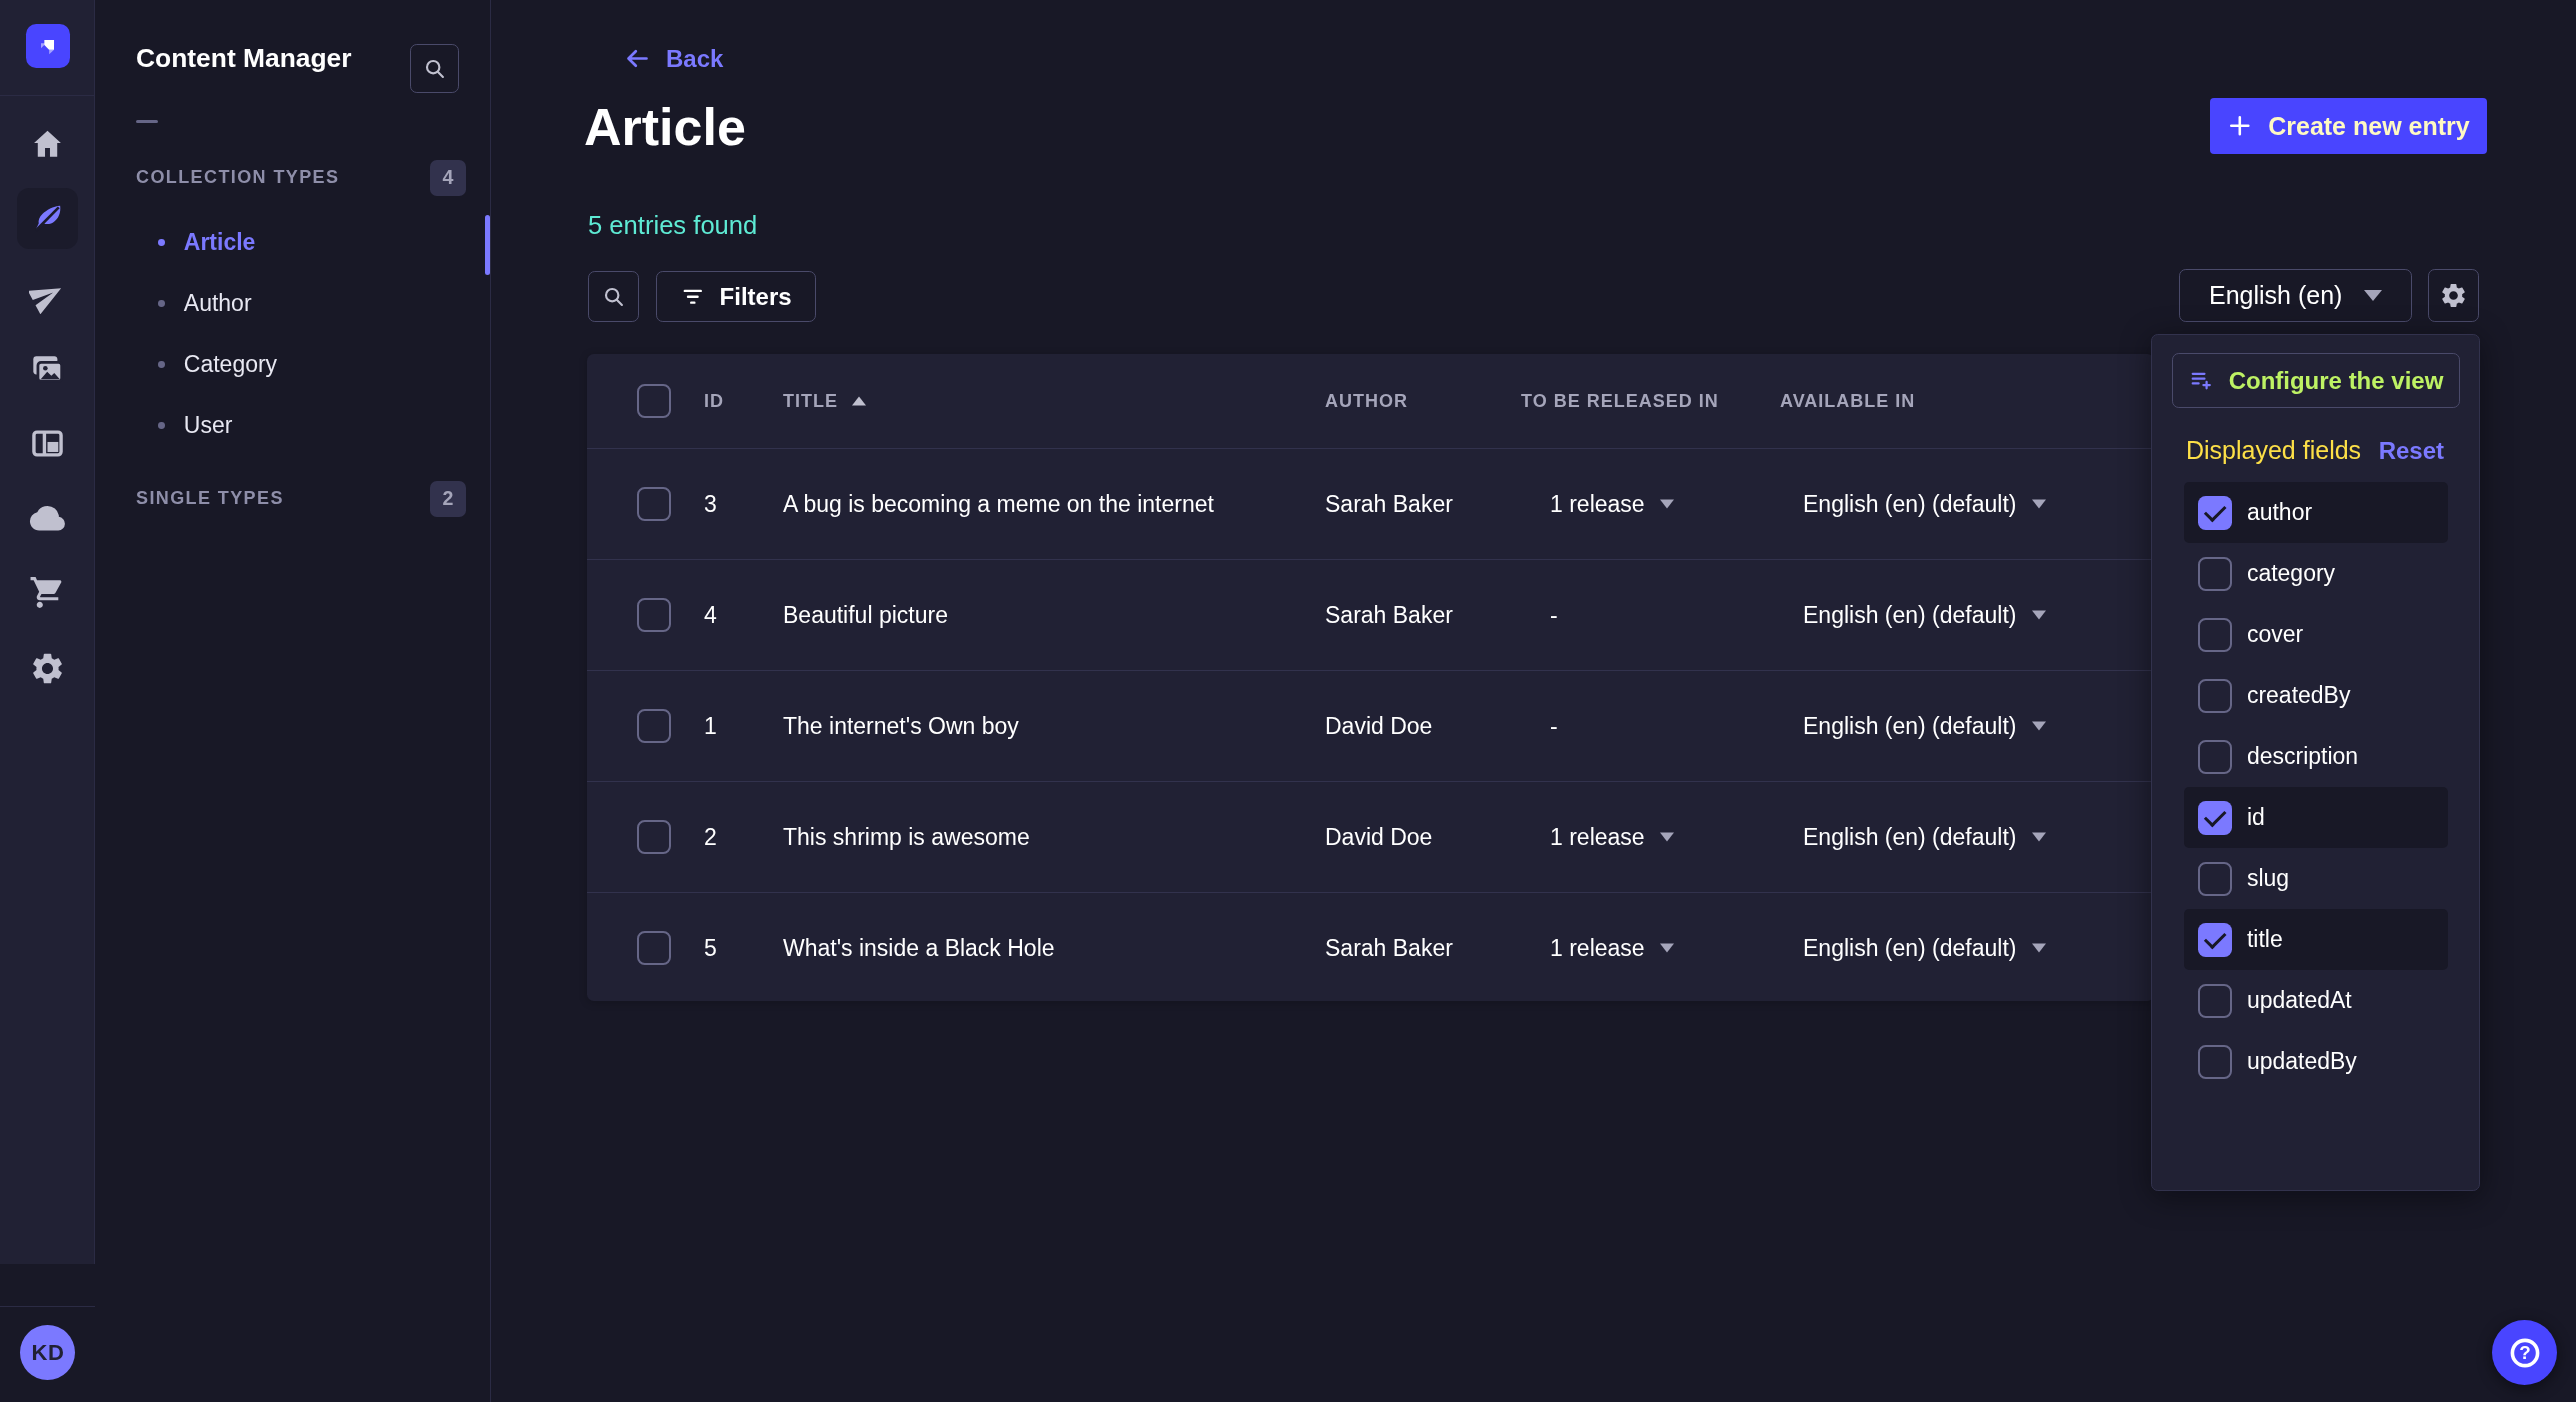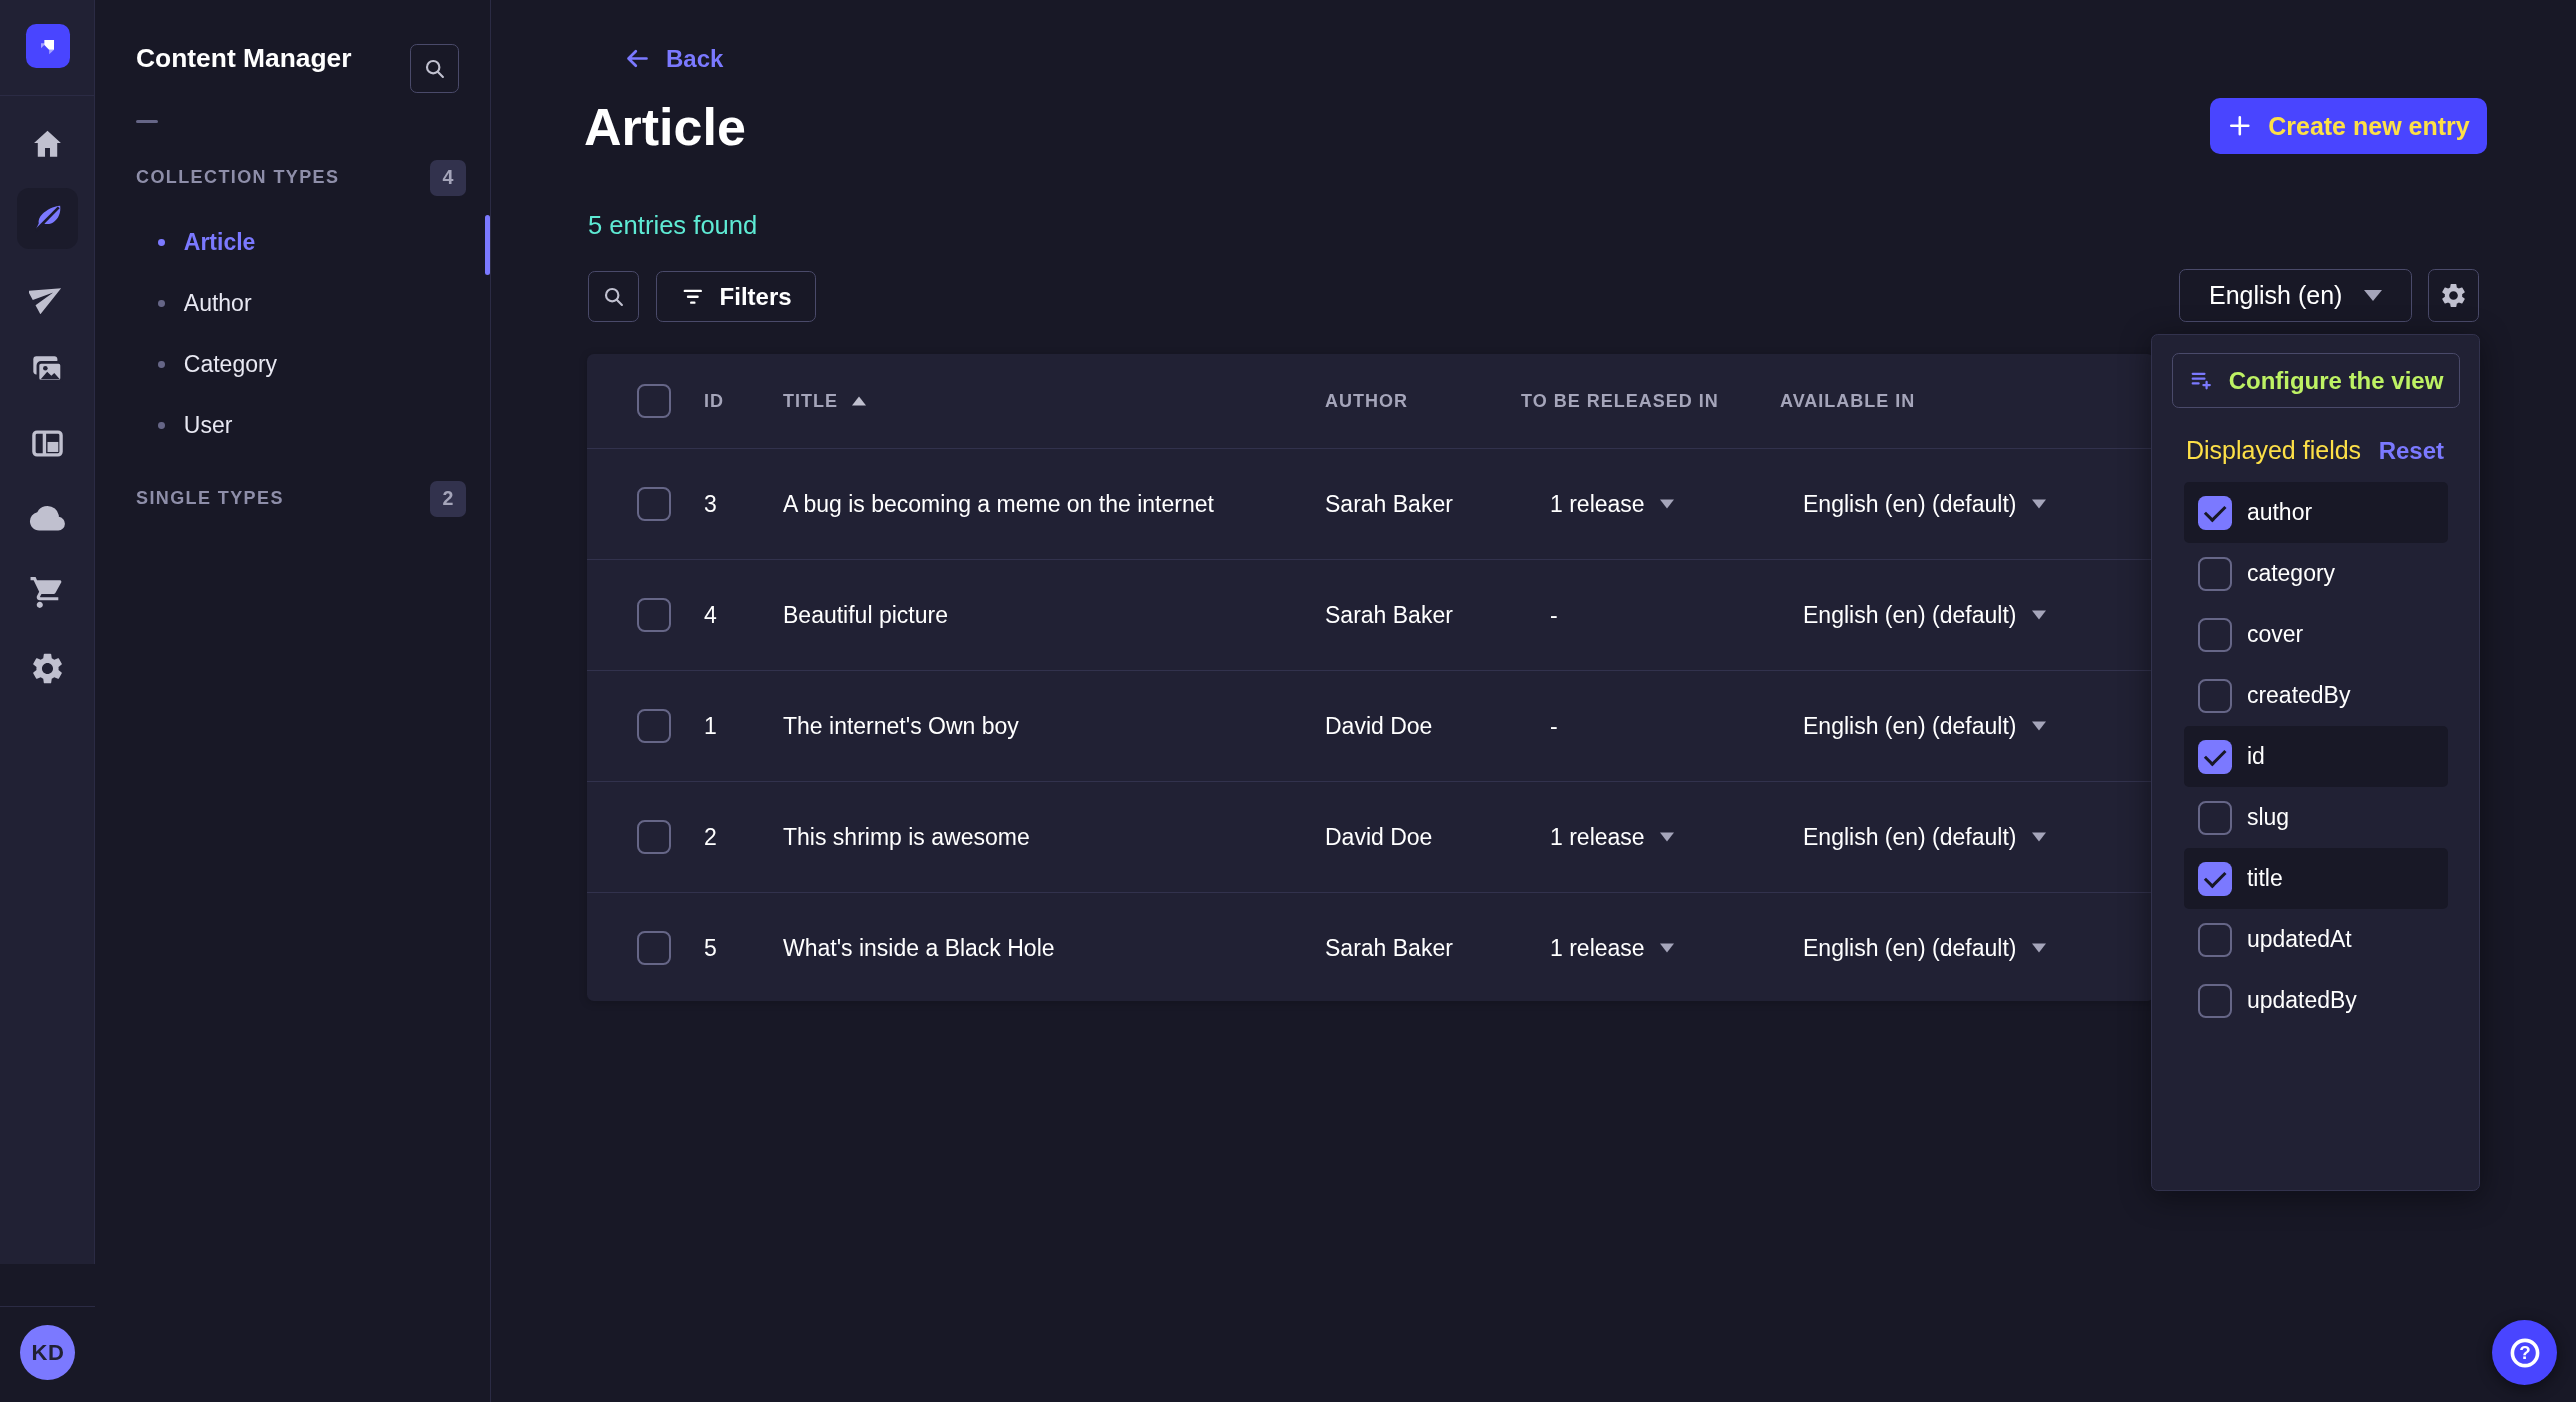--- a/index.html
+++ b/index.html
@@ -76,23 +76,23 @@
   .back-link {
     position: absolute; left: 624px; top: 43px; height: 31px;
     display: flex; align-items: center; gap: 15px; cursor: pointer;
   }
   .back-link svg { width: 27px; height: 27px; }
   .back-label { color: #7b79ff; font-size: 24px; font-weight: 600; }
   .page-title { position: absolute; left: 584px; top: 97px; font-size: 52px; font-weight: 700; color: #ffffff; }
   .page-subtitle { position: absolute; left: 588px; top: 165px; font-size: 25.6px; color: #5eead4; margin-top: 46px; }
   .create-btn {
     position: absolute; left: 2210px; top: 98px; width: 277px; height: 56px;
-    background: #4945ff; border: none; border-radius: 10px; cursor: pointer;
+    background: #4945ff; border: none; border-radius: 4px; cursor: pointer;
     display: flex; align-items: center; justify-content: center; gap: 15.3px;
-    color: #fde047; font-size: 25px; font-weight: 600; font-family: inherit;
+    color: #fef9c3; font-size: 25px; font-weight: 600; font-family: inherit;
   }
   .create-btn svg { width: 25.6px; height: 25.6px; }
 
   
   .tool-search-btn {
     position: absolute; left: 588px; top: 271px; width: 51px; height: 51px;
     border-radius: 6.8px; border: 1.7px solid #4a4a6a; background: transparent;
     display: flex; align-items: center; justify-content: center; cursor: pointer;
   }
   .tool-search-btn svg { width: 25.6px; height: 25.6px; }
@@ -466,20 +466,24 @@
         <span class="checkbox"></span>
         <span class="field-label">cover</span>
       </div>
 
 
       <div class="prow">
         <span class="checkbox"></span>
         <span class="field-label">createdBy</span>
       </div>
 
+      <div class="prow">
+        <span class="checkbox"></span>
+        <span class="field-label">description</span>
+      </div>
 
       <div class="prow checked">
         <span class="checkbox checked"></span>
         <span class="field-label">id</span>
       </div>
 
       <div class="prow">
         <span class="checkbox"></span>
         <span class="field-label">slug</span>
       </div>

